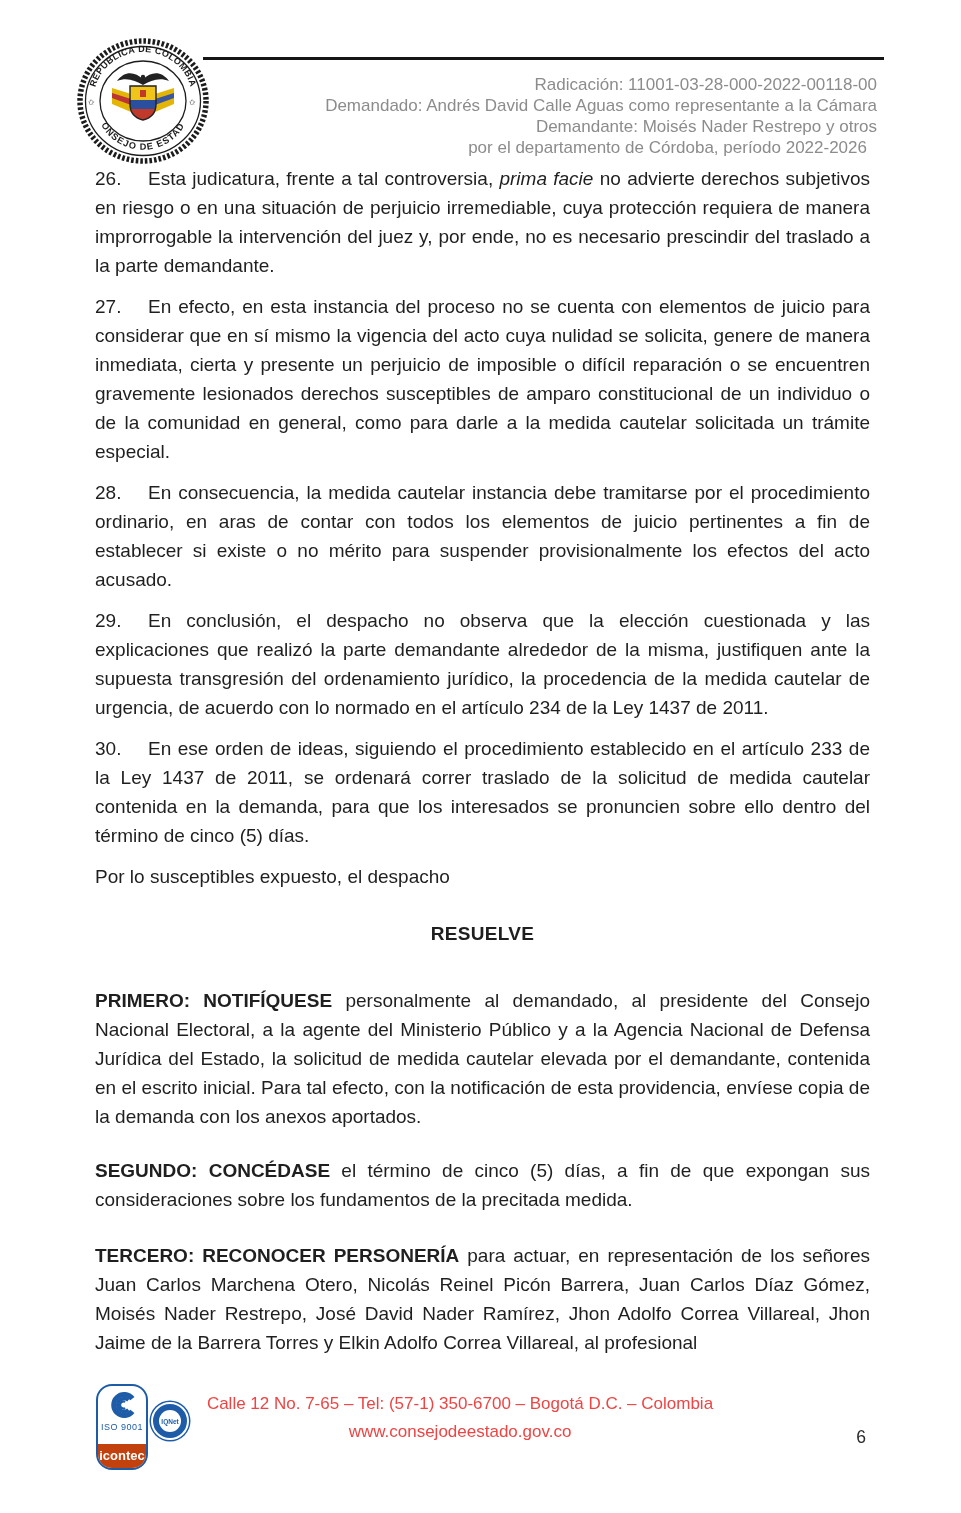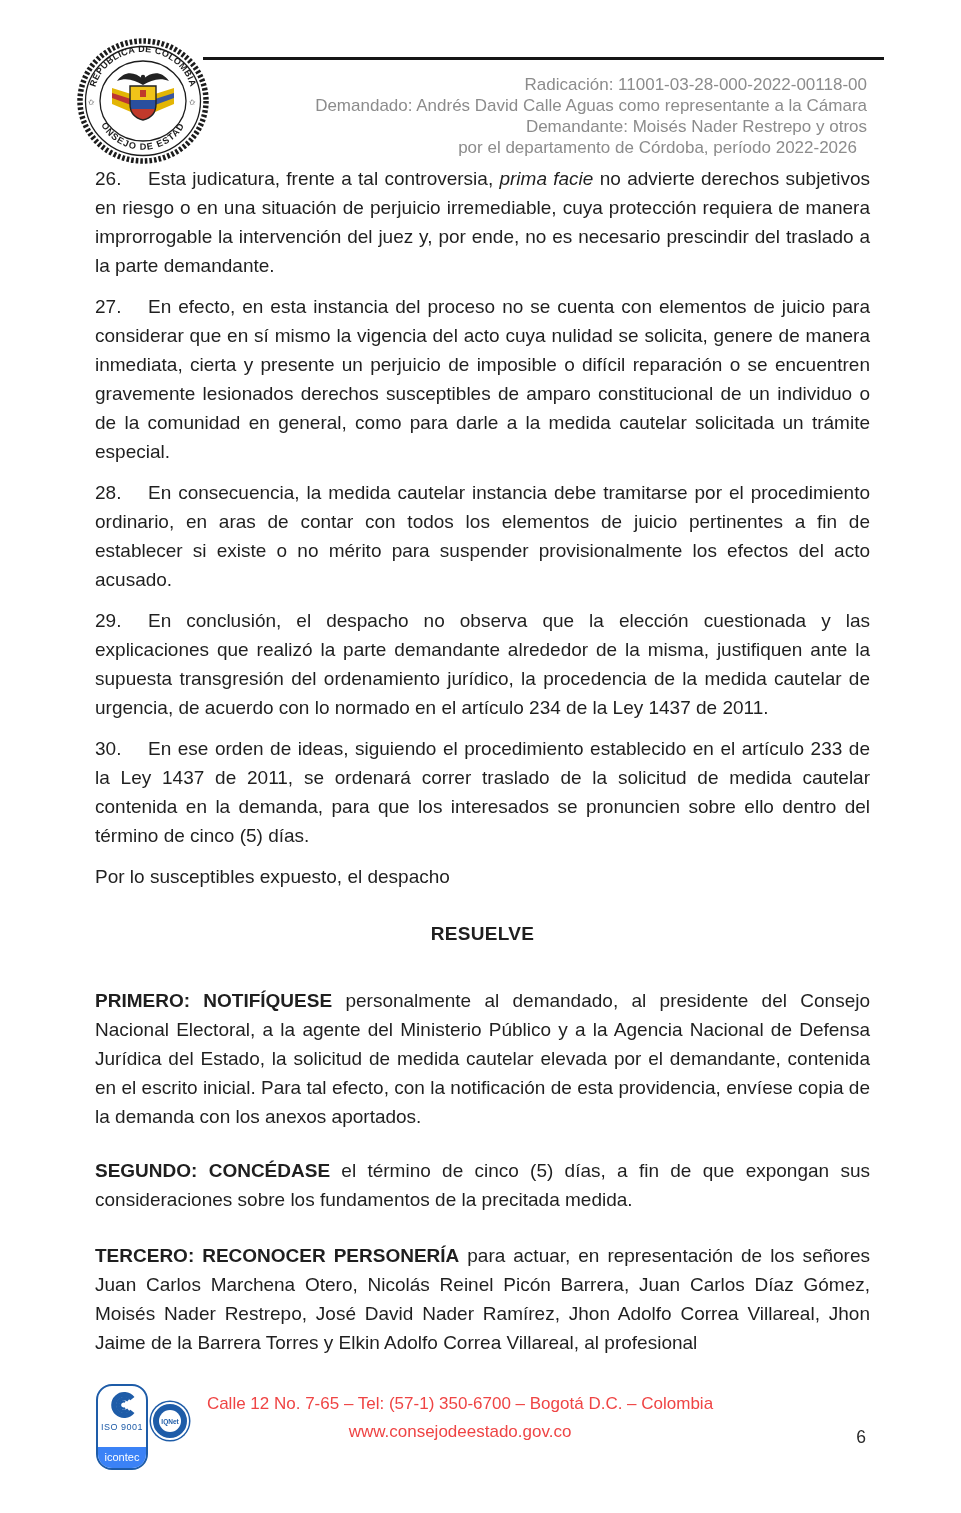--- a/index.html
+++ b/index.html
@@ -12,21 +12,21 @@
     font-family: "Liberation Sans", "DejaVu Sans", sans-serif;
     color: #1f1f1f;
     overflow: hidden;
     margin: 0 auto;
   }
 
   
   .seal { position: absolute; left: 75px; top: 36px; width: 136px; height: 130px; }
   .header-rule { position: absolute; left: 203px; top: 57px; width: 681px; height: 3px; background: #161616; }
   .case-info {
-    position: absolute; top: 74px; right: 94px; width: 620px;
+    position: absolute; top: 74px; right: 84px; width: 620px;
     text-align: right; font-size: 17px; line-height: 21px; color: #8c8c8c;
   }
   .case-info .cont { padding-right: 10px; }
 
   
   .content {
     position: absolute; left: 95px; right: 91px; top: 164px;
     font-size: 19px; line-height: 29px; text-align: justify;
   }
   .para { margin: 0 0 12px; }
@@ -39,22 +39,22 @@
 
   
   .icontec-badge {
     position: absolute; left: 96px; top: 1384px; width: 52px; height: 86px;
     border: 2px solid #1e5ca8; border-radius: 16px; background: #fff;
     display: flex; flex-direction: column; align-items: center; overflow: hidden; justify-content: flex-end;
   }
   .icontec-badge .swirl { margin-top: 3px; }
   .iso-label { font-size: 9px; color: #1e5ca8; letter-spacing: 0.5px; margin-top: 1px; }
   .icontec-strip {
-    margin-top: auto; width: 100%; background: #3b82f6; color: #fff;
-    font-size: 11px; text-align: center; padding: 4px 0 5px; font-weight: normal;
+    margin-top: auto; width: 100%; background: #c2410c; color: #fff;
+    font-size: 13px; text-align: center; padding: 4px 0 5px; font-weight: bold;
   }
   .iqnet-badge {
     position: absolute; left: 151px; top: 1402px; width: 38px; height: 38px;
     border-radius: 50%; background: #1e5ca8; border: 2px solid #ffffff;
     box-shadow: 0 0 0 1.5px #1e5ca8;
     display: flex; align-items: center; justify-content: center;
   }
   .iqnet-inner {
     width: 22px; height: 22px; border-radius: 50%; background: #fff;
     color: #1e5ca8; font-size: 6.5px; font-weight: bold;

